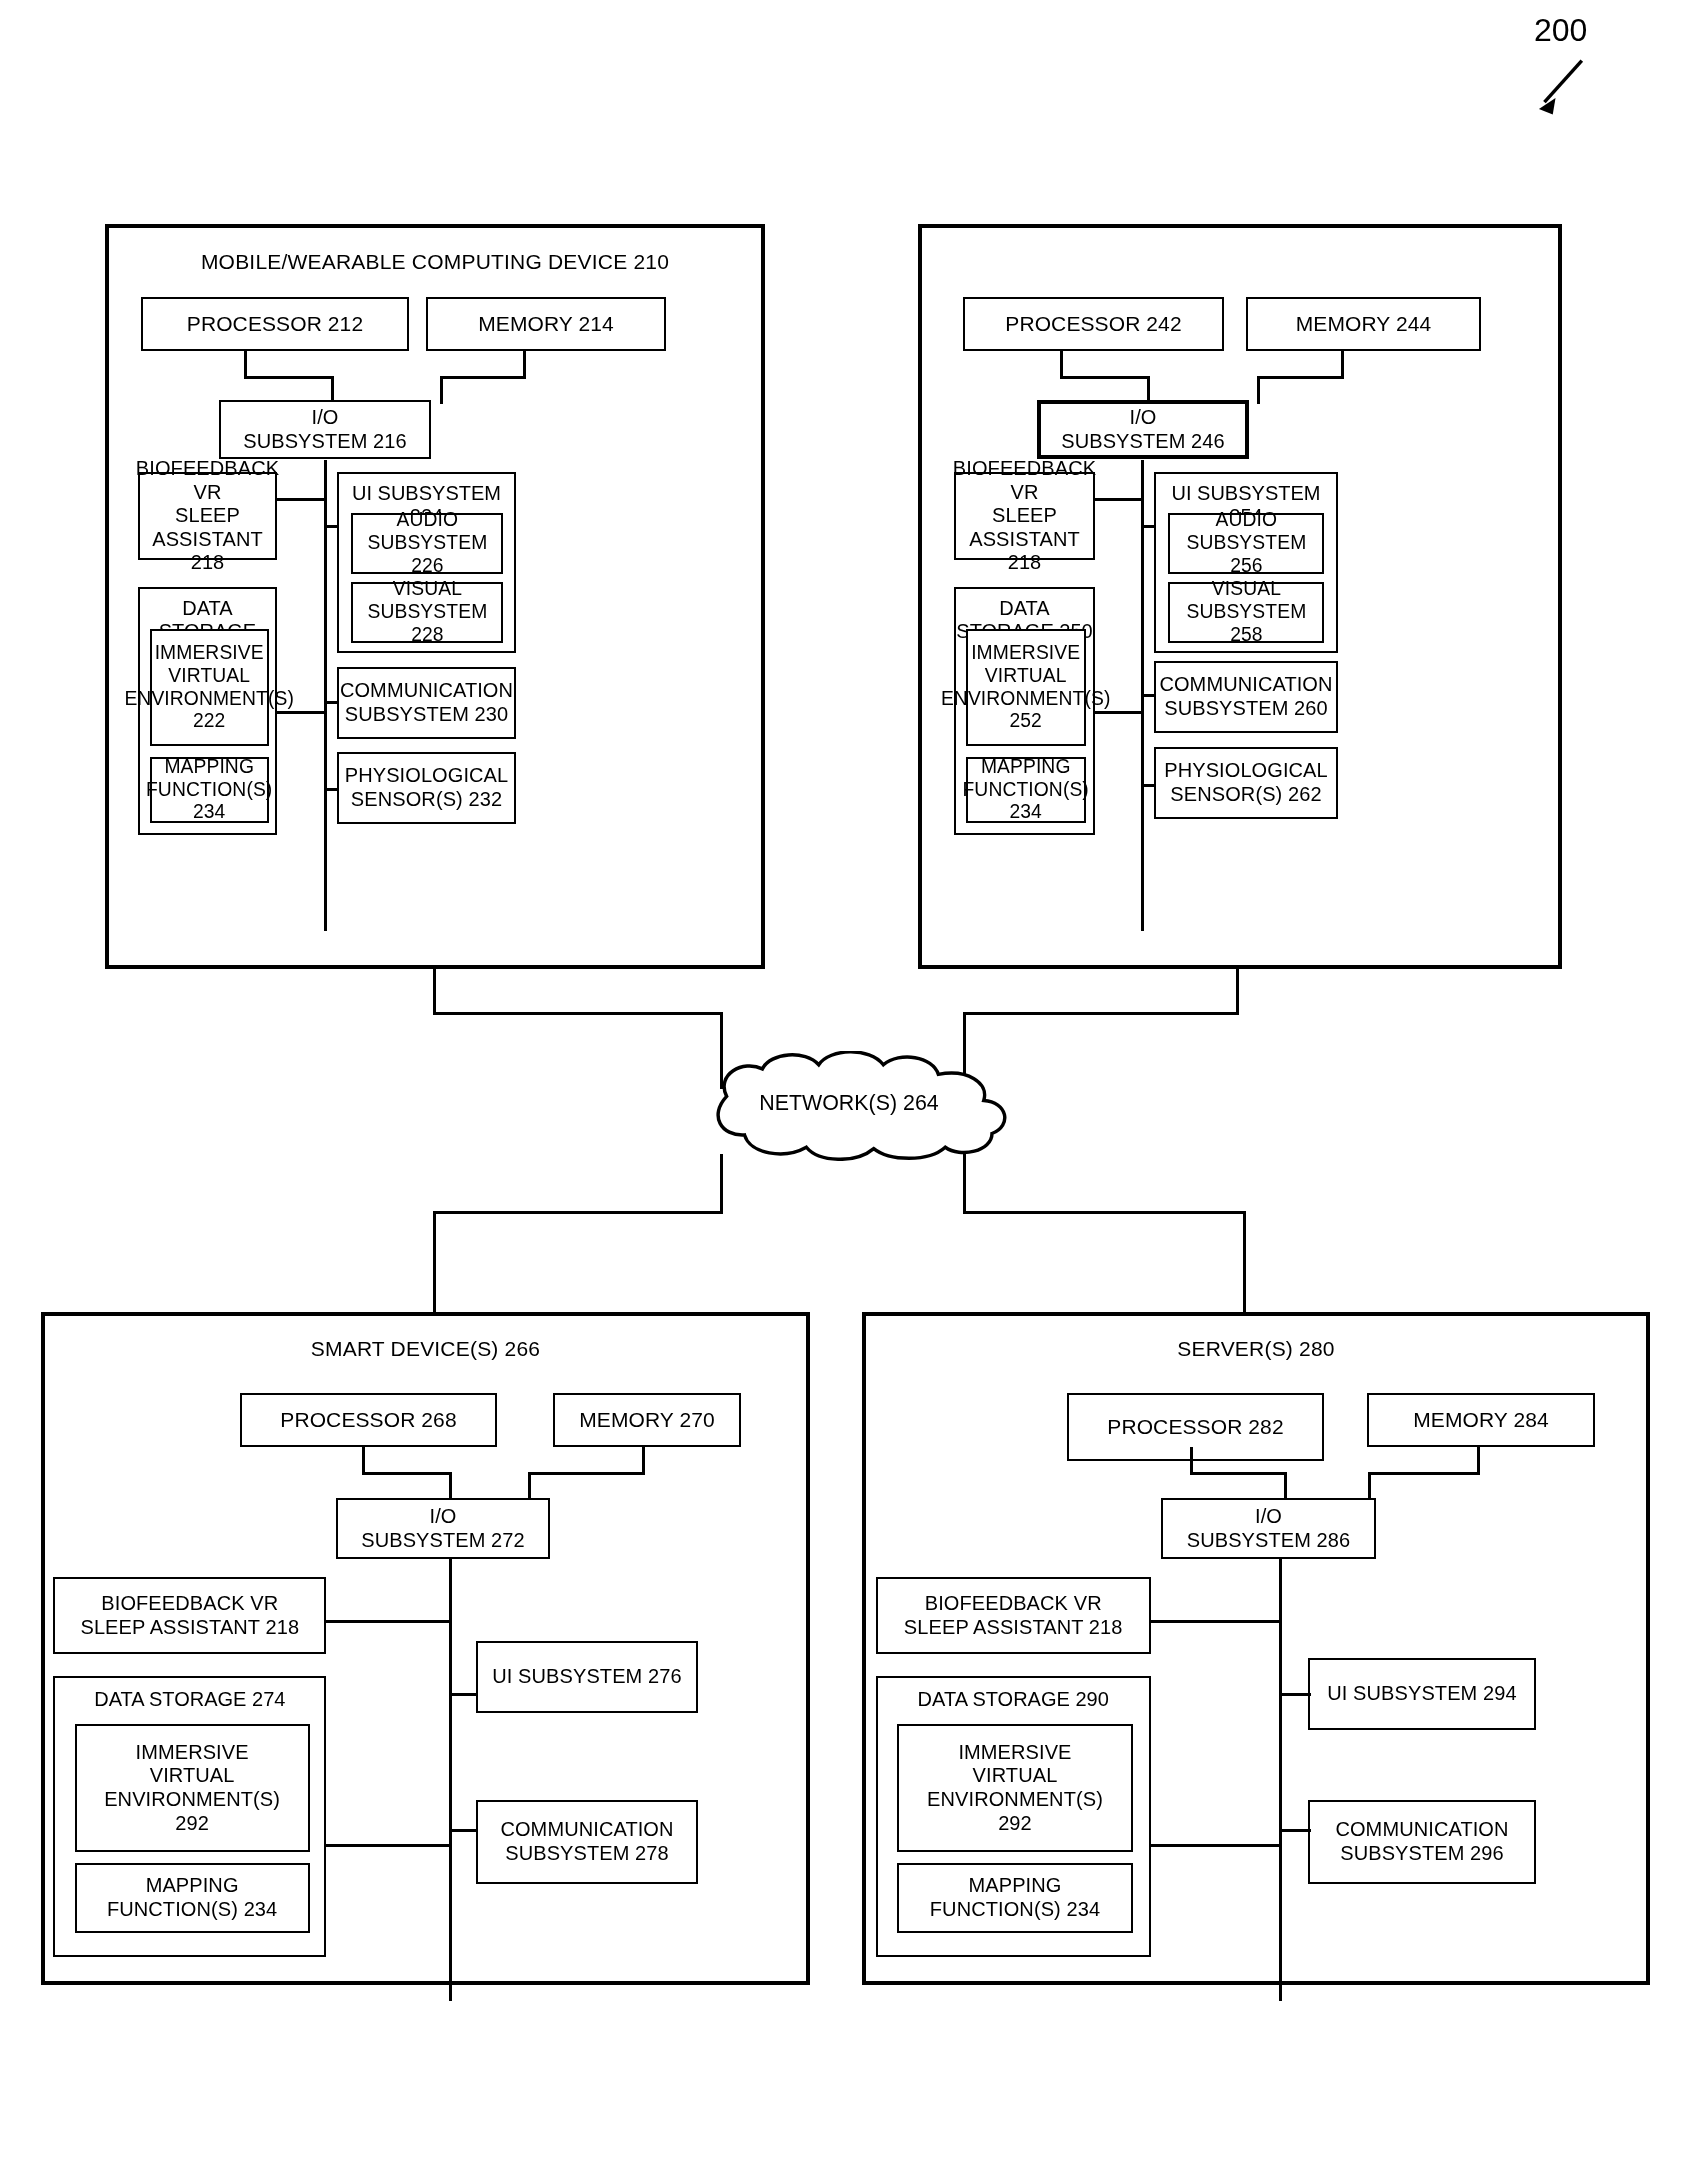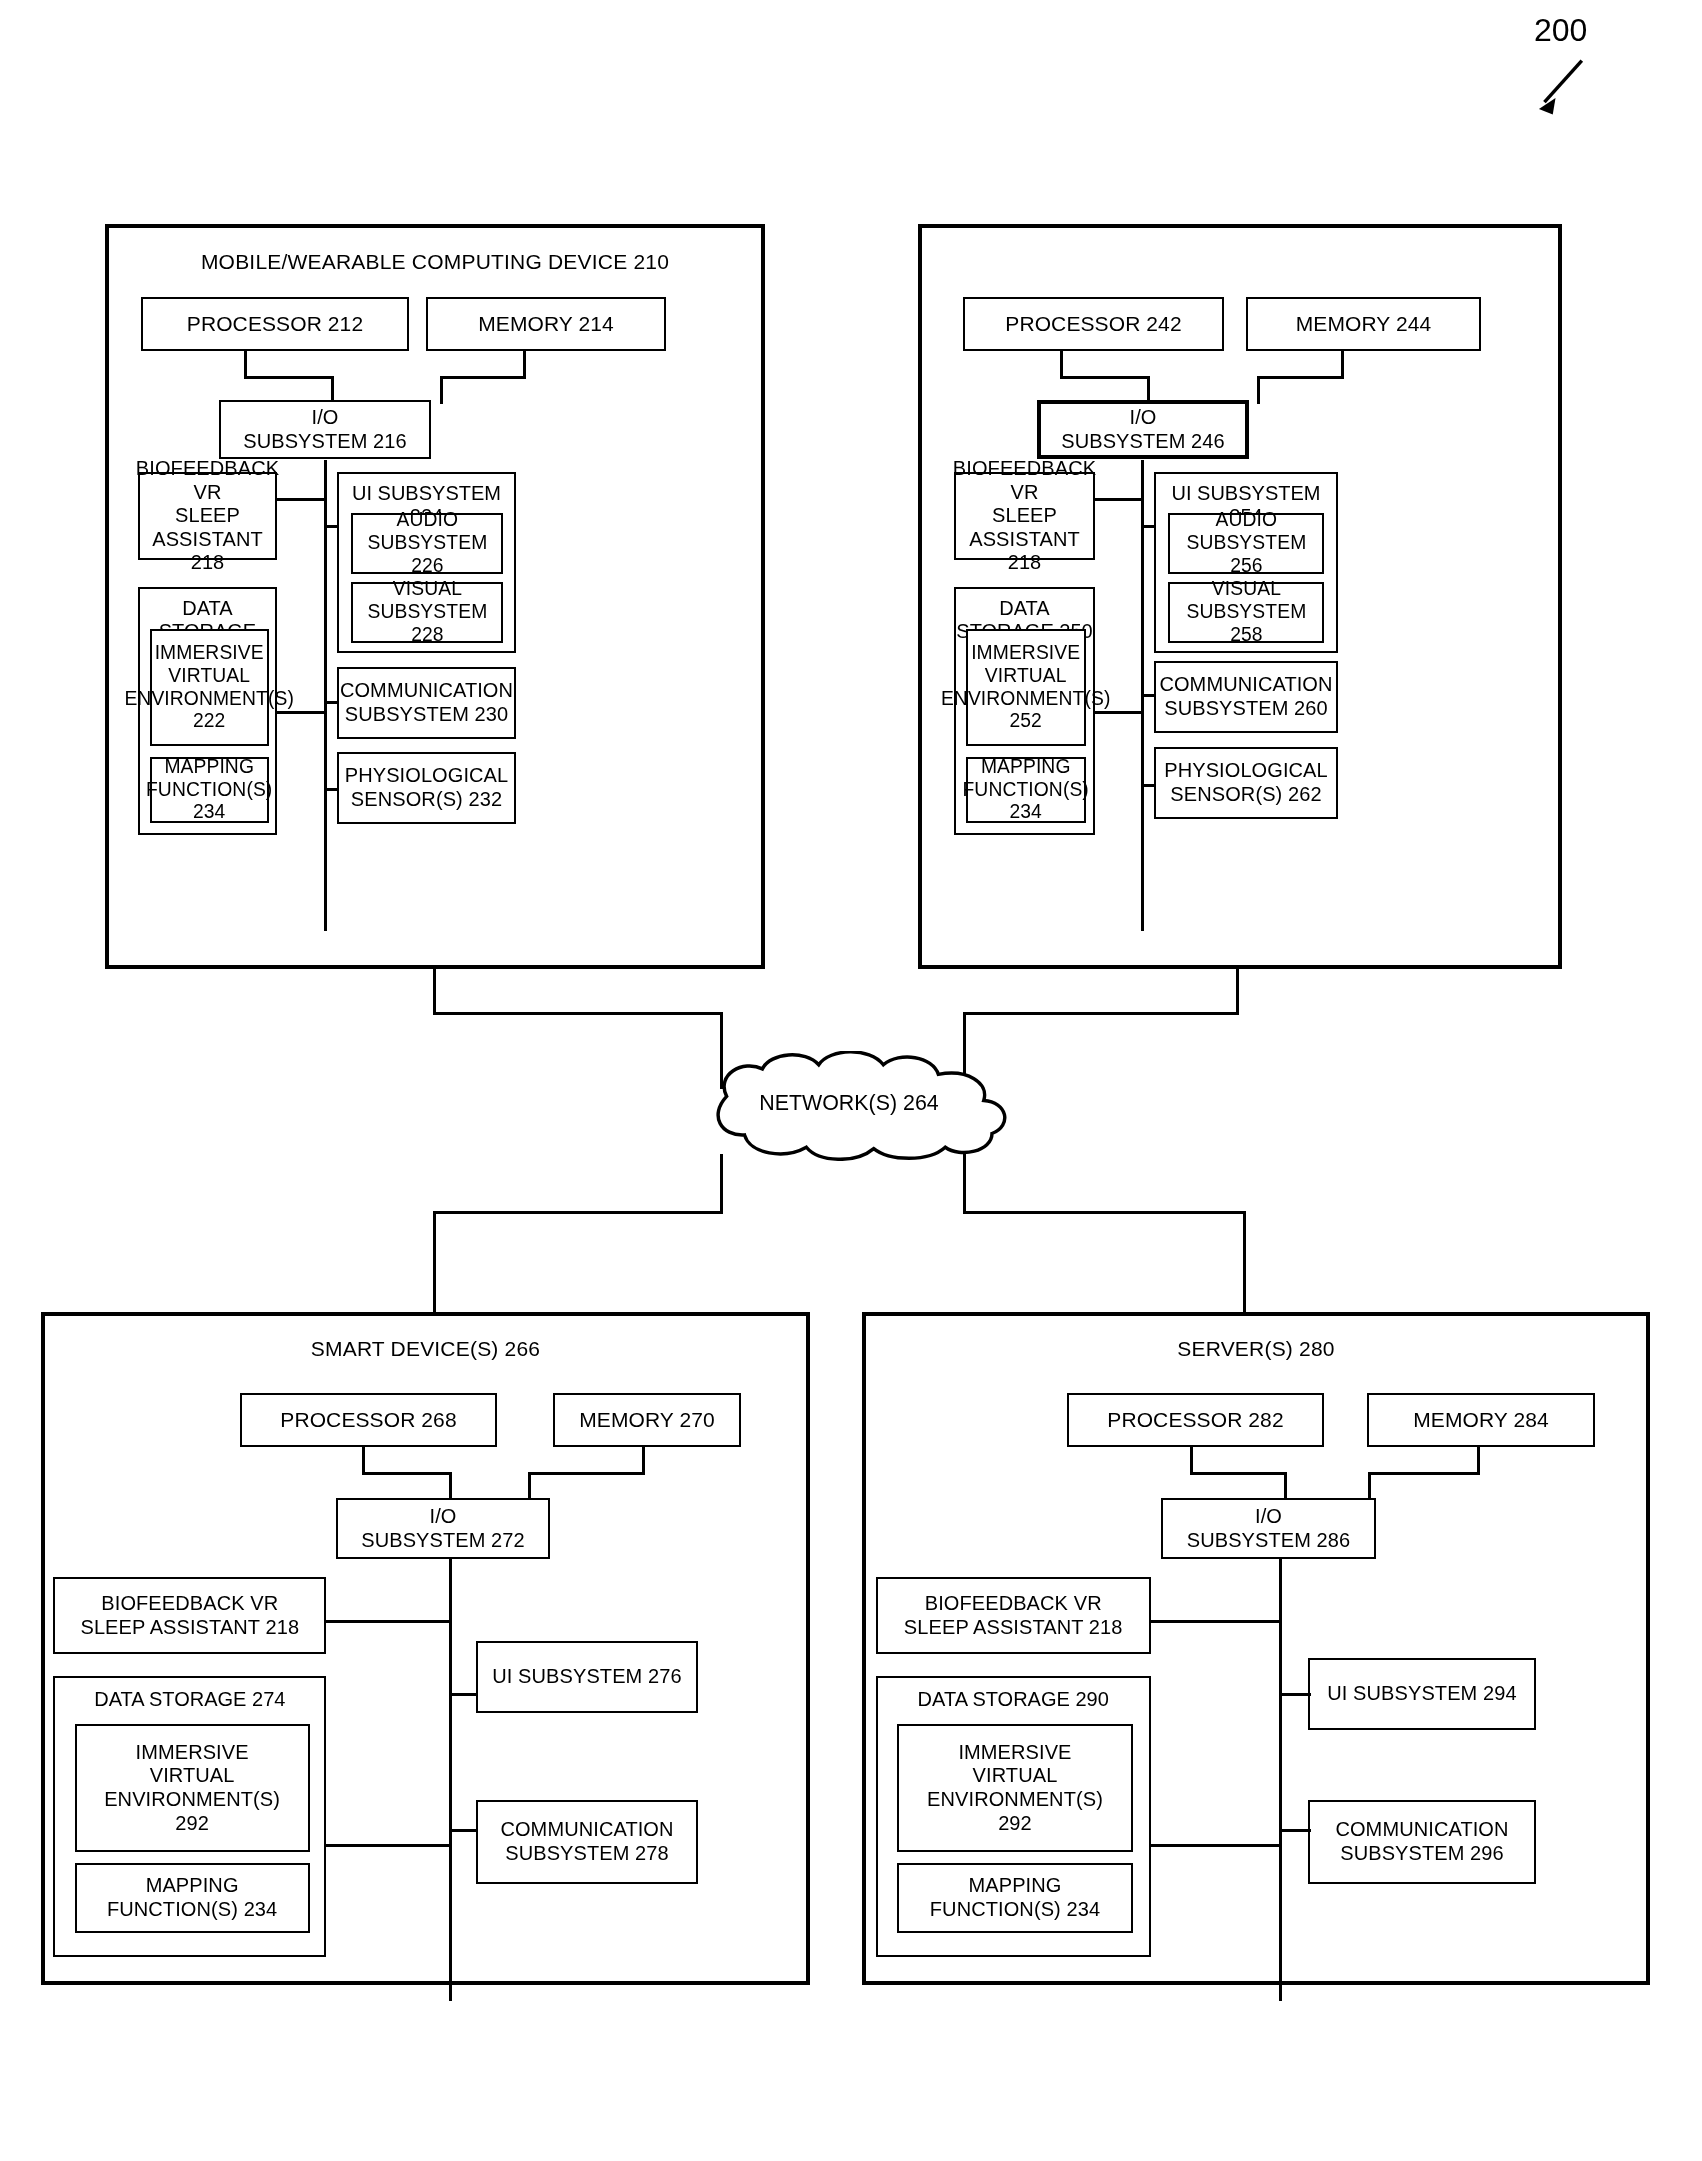--- a/index.html
+++ b/index.html
@@ -324,21 +324,21 @@
       <span class="txt f29">COMMUNICATION</span>
       <span class="txt f29">SUBSYSTEM 278</span>
     </div>
     <div class="line lh abs" style="left:404px;top:513px;width:29px;"></div>
   </div>
 
   <div class="abs device" style="left:862px;top:1312px;width:788px;height:673px;">
 
     <div class="device-title" style="top:21px;">SERVER(S) 280</div>
 
-    <div class="abs comp" style="left:201px;top:77px;width:257px;height:54px;">
+    <div class="abs comp" style="left:201px;top:77px;width:257px;height:68px;">
       <span class="txt f30 lbl">PROCESSOR 282</span>
     </div>
     <div class="abs comp" style="left:501px;top:77px;width:228px;height:54px;">
       <span class="txt f30 lbl">MEMORY 284</span>
     </div>
 
     <div class="line lv abs" style="left:324px;top:131px;height:25px;"></div>
     <div class="line lh abs" style="left:324px;top:156px;width:97px;"></div>
     <div class="line lv abs" style="left:418px;top:156px;height:29px;"></div>
     <div class="line lv abs" style="left:611px;top:131px;height:25px;"></div>

